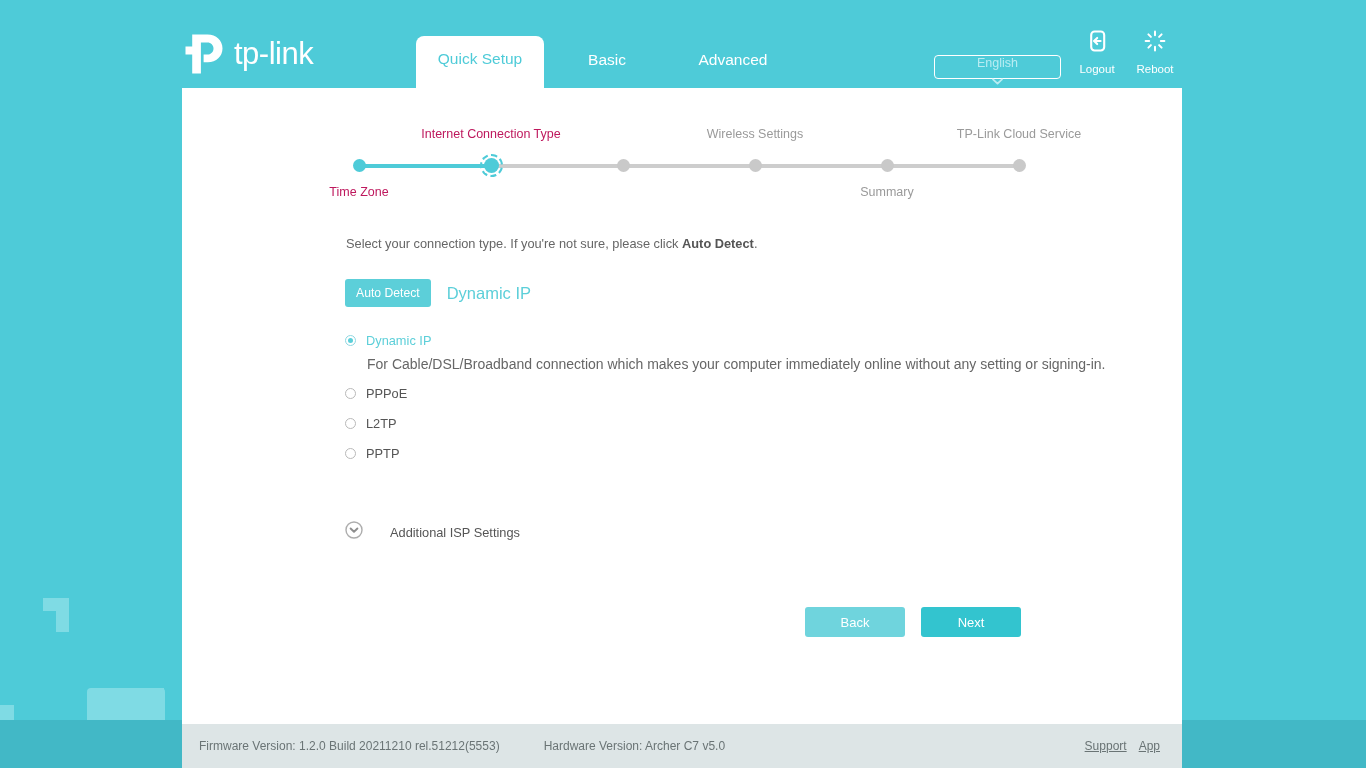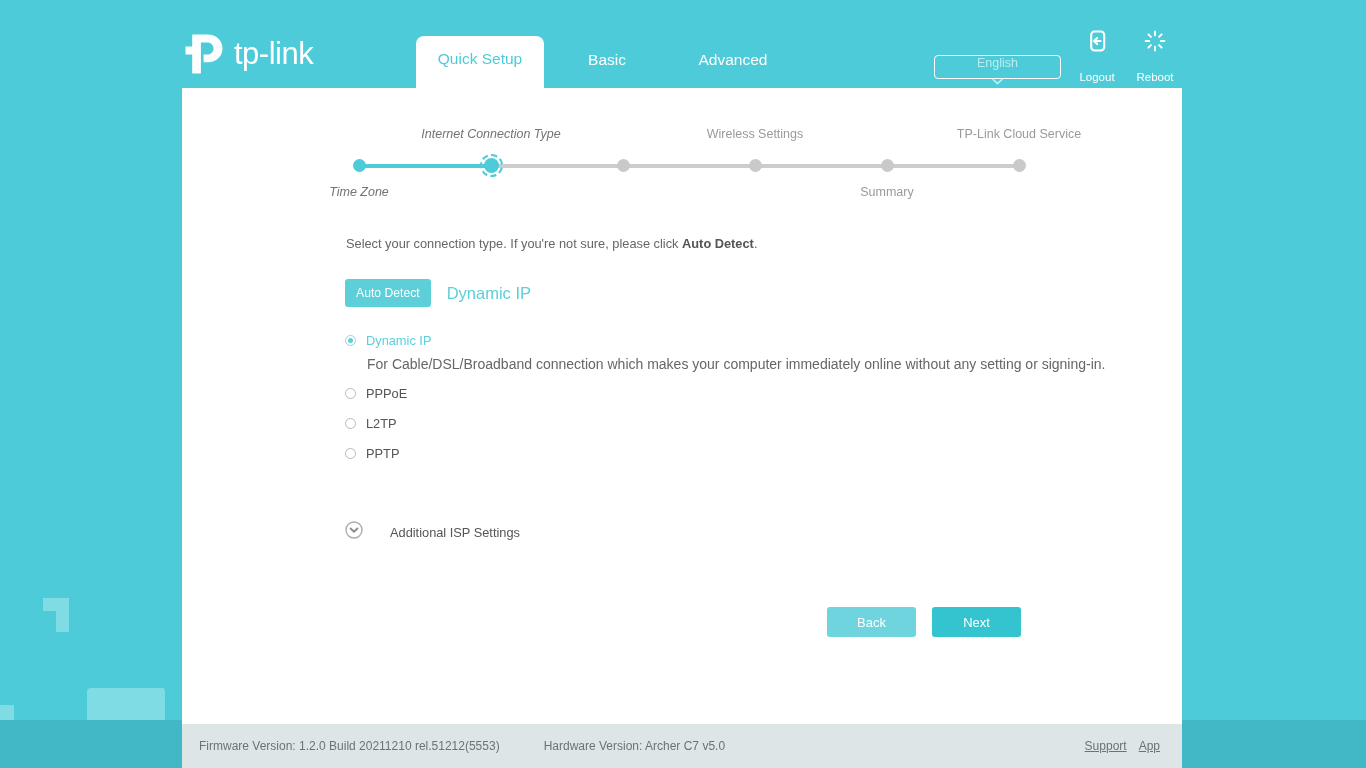--- a/index.html
+++ b/index.html
@@ -62,21 +62,21 @@
     border: 1px solid #ffffff; border-radius: 4px;
     background: transparent; cursor: pointer;
     display: flex; align-items: center; padding: 0 8px; flex-direction: column;
   }
   #lang-value { color: #b9ecf2; font-size: 12.5px; flex: 1; }
   #lang-chevron { width: 11px; height: 7px; }
 
   .hdr-icon-btn {
     position: absolute; top: 30px; width: 58px;
     display: flex; flex-direction: column; align-items: center;
-    cursor: pointer; gap: 15px;
+    cursor: pointer; gap: 7px;
   }
   #logout-btn { left: 1068px; }
   #reboot-btn { left: 1126px; }
   .hdr-icon-label { color: #ffffff; font-size: 11.5px; }
 
   
   #panel {
     position: absolute; left: 182px; top: 88px;
     width: 1000px; height: 680px;
     background: #ffffff; z-index: 4;
@@ -104,21 +104,21 @@
     position: absolute; width: 23px; height: 23px; border-radius: 50%;
     border: 2px dashed #4ecbd8; top: 66px; margin-left: -11px;
     pointer-events: none;
   }
   .step-label {
     position: absolute; font-size: 12.5px; color: #9a9a9a;
     white-space: nowrap; transform: translateX(-50%);
   }
   .step-label.above { top: 39px; }
   .step-label.below { top: 97px; }
-  .step-label.act { color: #737373; font-style: italic; }
+  .step-label.act { color: #be185d; }
 
   
   #body-area { padding: 0 0 0 0; position: relative; }
   #intro {
     position: absolute; left: 164px; top: 40px;
     font-size: 12.8px; color: #666666;
   }
   #intro b { color: #555555; font-weight: 700; }
 
   #detect-row {
@@ -157,21 +157,21 @@
     display: flex; align-items: center; gap: 27px; cursor: pointer;
   }
   #isp-label { font-size: 12.8px; color: #555555; }
 
   #action-row {
     position: absolute; left: 0; top: 411px; width: 1000px;
     display: flex; justify-content: flex-end; gap: 16px;
     padding-right: 161px;
   }
   .action-btn {
-    width: 89px; height: 30px; border: none; border-radius: 3px;
+    width: 100px; height: 30px; border: none; border-radius: 3px;
     color: #ffffff; font-size: 13px; font-family: inherit; cursor: pointer;
   }
   #back-btn { background: #6fd4dd; }
   #next-btn { background: #33c4cf; }
 
   
   #footer {
     position: absolute; left: 0; bottom: 0; width: 1000px; height: 44px;
     background: #dde5e6; display: flex; align-items: center;
     padding: 0 22px 0 17px; font-size: 12px; color: #6a7475;

